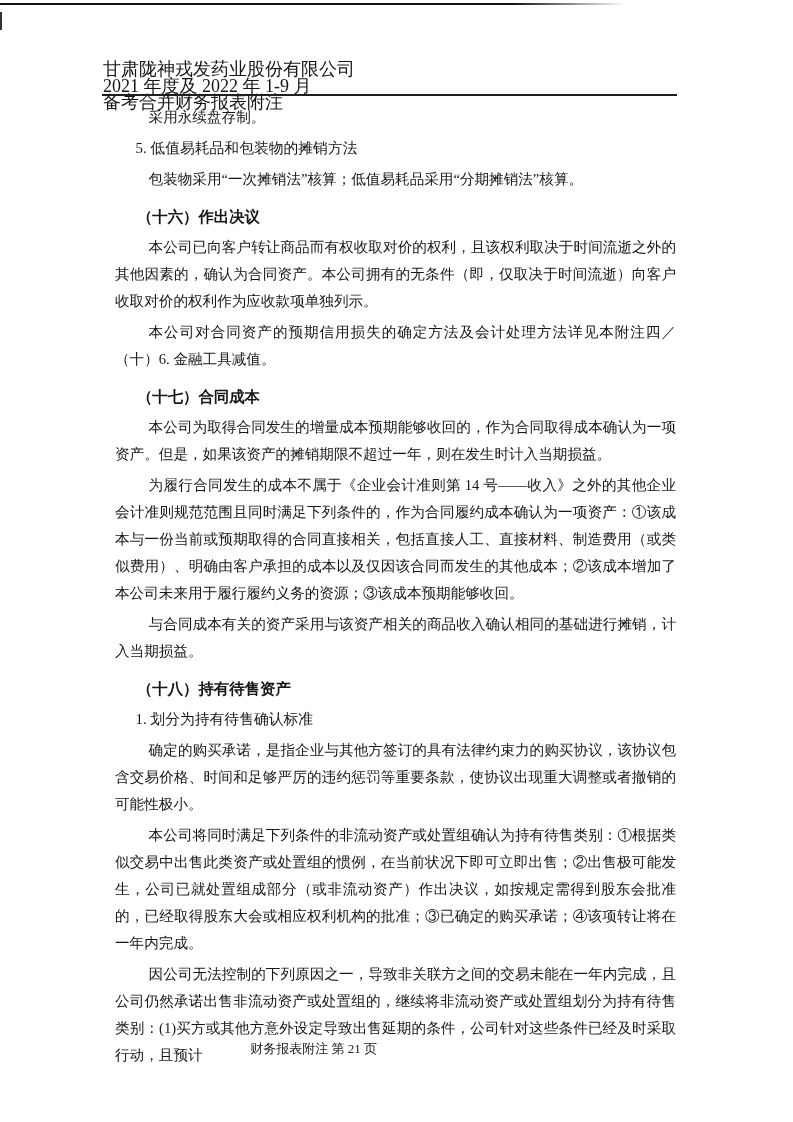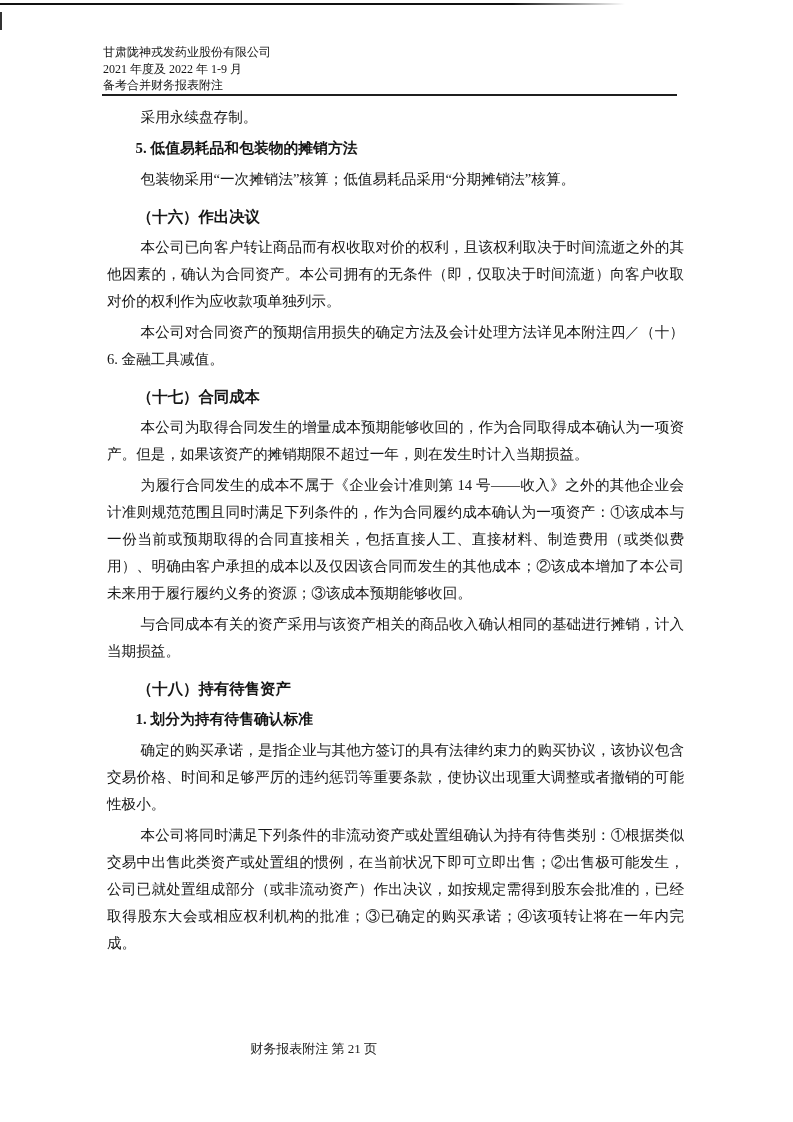--- a/index.html
+++ b/index.html
@@ -21,23 +21,23 @@
   }
   .scan-mark-left {
     position: absolute;
     left: 0; top: 12px;
     width: 2px; height: 18px;
     background: #333;
   }
   
   .page-header {
     position: absolute;
-    left: 103px; top: 44px;
+    left: 103px; top: 61px;
     width: 585px;
-    font-size: 12px;
+    font-size: 18px;
     line-height: 16.5px;
     color: #151515;
   }
   .header-rule {
     position: absolute;
     left: 102px; top: 94px;
     width: 575px; height: 2px;
     background: #1f1f1f;
   }
   
@@ -45,35 +45,35 @@
     position: absolute;
     left: 103px; top: 100px;
     width: 585px;
     font-size: 14.6px;
     line-height: 27px;
     text-align: justify;
     text-justify: inter-ideograph;
     color: #161616;
   }
   .doc-body p {
-    margin: 4px 4px;
+    margin: 4px 12px;
     text-indent: 2.3em;
   }
   .h-sec {
     margin: 10px 0 4px 0;
     padding-left: 2.2em;
     font-weight: bold;
     font-size: 15.4px;
     line-height: 27px;
     text-align: left;
   }
   .h-num {
     margin: 4px 0;
     padding-left: 2.2em;
-    font-weight: bold;
+    font-weight: normal;
     font-size: 14.8px;
     line-height: 27px;
     text-align: left;
   }
   .page-footer {
     position: absolute;
     left: 0; top: 1040px;
     width: 627px;
     text-align: center;
     font-size: 13px;
@@ -101,15 +101,16 @@
   <p>本公司已向客户转让商品而有权收取对价的权利，且该权利取决于时间流逝之外的其他因素的，确认为合同资产。本公司拥有的无条件（即，仅取决于时间流逝）向客户收取对价的权利作为应收款项单独列示。</p>
   <p>本公司对合同资产的预期信用损失的确定方法及会计处理方法详见本附注四／（十）6. 金融工具减值。</p>
   <div class="h-sec">（十七）合同成本</div>
   <p>本公司为取得合同发生的增量成本预期能够收回的，作为合同取得成本确认为一项资产。但是，如果该资产的摊销期限不超过一年，则在发生时计入当期损益。</p>
   <p>为履行合同发生的成本不属于《企业会计准则第 14 号——收入》之外的其他企业会计准则规范范围且同时满足下列条件的，作为合同履约成本确认为一项资产：①该成本与一份当前或预期取得的合同直接相关，包括直接人工、直接材料、制造费用（或类似费用）、明确由客户承担的成本以及仅因该合同而发生的其他成本；②该成本增加了本公司未来用于履行履约义务的资源；③该成本预期能够收回。</p>
   <p>与合同成本有关的资产采用与该资产相关的商品收入确认相同的基础进行摊销，计入当期损益。</p>
   <div class="h-sec">（十八）持有待售资产</div>
   <div class="h-num">1. 划分为持有待售确认标准</div>
   <p>确定的购买承诺，是指企业与其他方签订的具有法律约束力的购买协议，该协议包含交易价格、时间和足够严厉的违约惩罚等重要条款，使协议出现重大调整或者撤销的可能性极小。</p>
   <p>本公司将同时满足下列条件的非流动资产或处置组确认为持有待售类别：①根据类似交易中出售此类资产或处置组的惯例，在当前状况下即可立即出售；②出售极可能发生，公司已就处置组成部分（或非流动资产）作出决议，如按规定需得到股东会批准的，已经取得股东大会或相应权利机构的批准；③已确定的购买承诺；④该项转让将在一年内完成。</p>
+  <p>因公司无法控制的下列原因之一，导致非关联方之间的交易未能在一年内完成，且公司仍然承诺出售非流动资产或处置组的，继续将非流动资产或处置组划分为持有待售类别：(1)买方或其他方意外设定导致出售延期的条件，公司针对这些条件已经及时采取行动，且预计</p>
 </div>
 
 <div class="page-footer">财务报表附注 第 21 页</div>
 
 </body></html>

